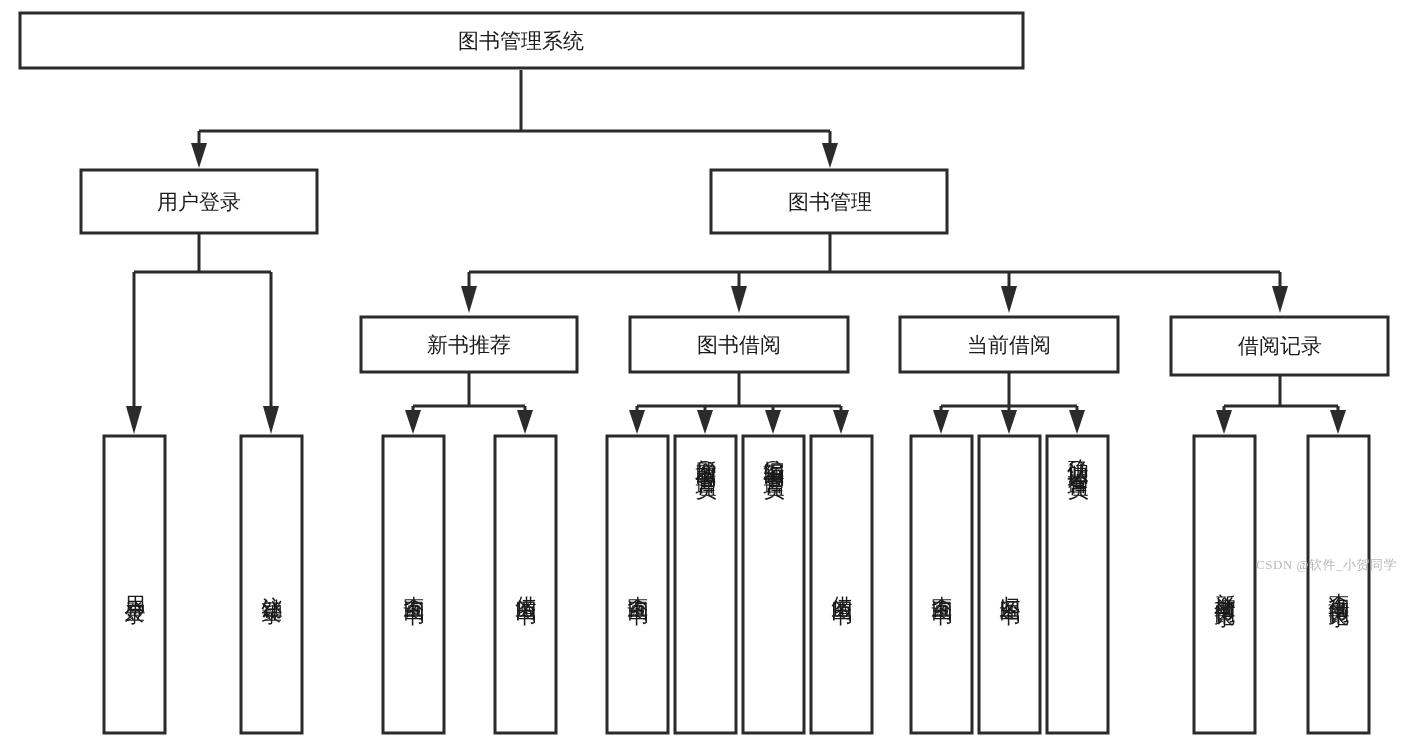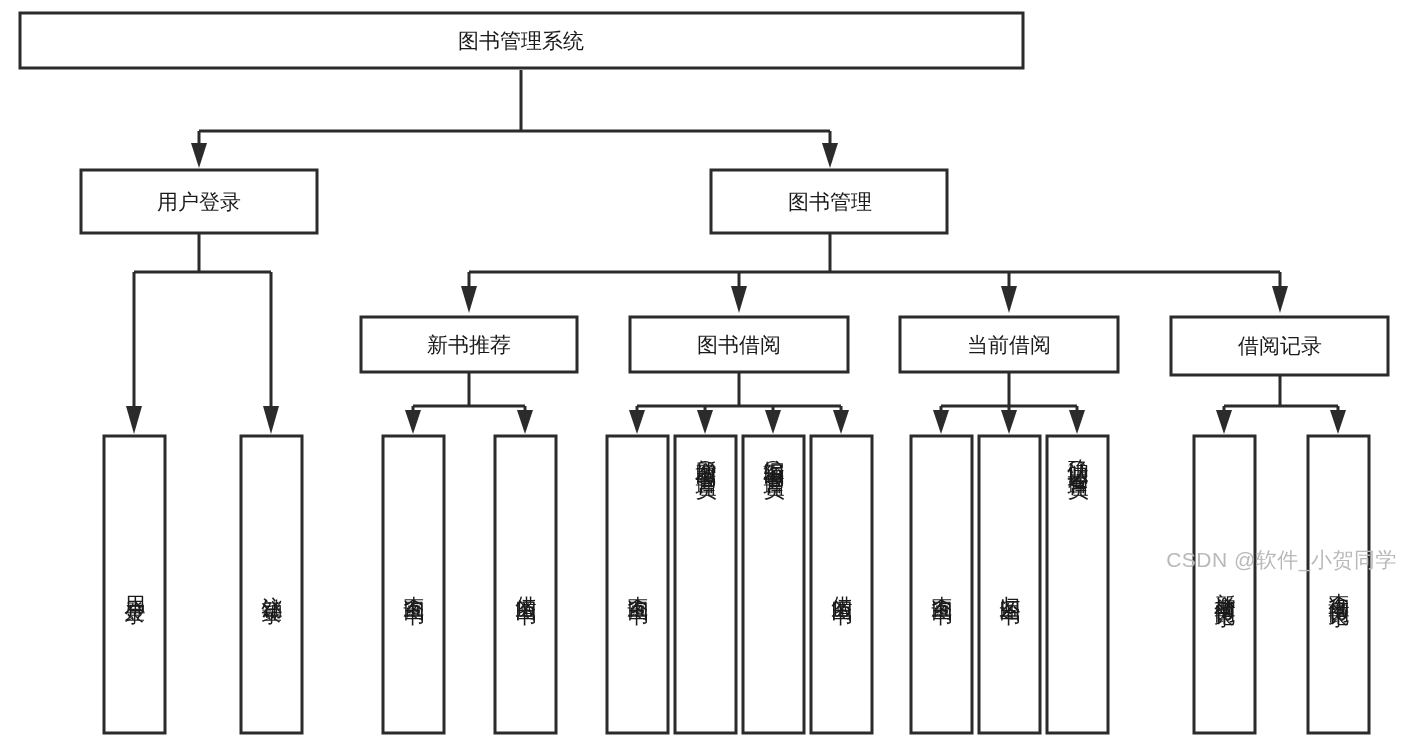--- a/index.html
+++ b/index.html
@@ -61,22 +61,22 @@
     line-height: 1.18;
     letter-spacing: 3px;
     color: #1a1a1a;
     white-space: nowrap;
     pointer-events: none;
   }
   .watermark {
     position: absolute;
     right: 8px;
     bottom: 4px;
-    font-family: Liberation Sans, sans-serif;
-    font-size: 21px;
+    font-family: Liberation Serif, serif;
+    font-size: 13px;
     color: #b9b9b9;
     letter-spacing: 0.5px;
     white-space: nowrap;
   }
 </style>
 </head>
 <body>
 
 <div id="diagram-root">
 

